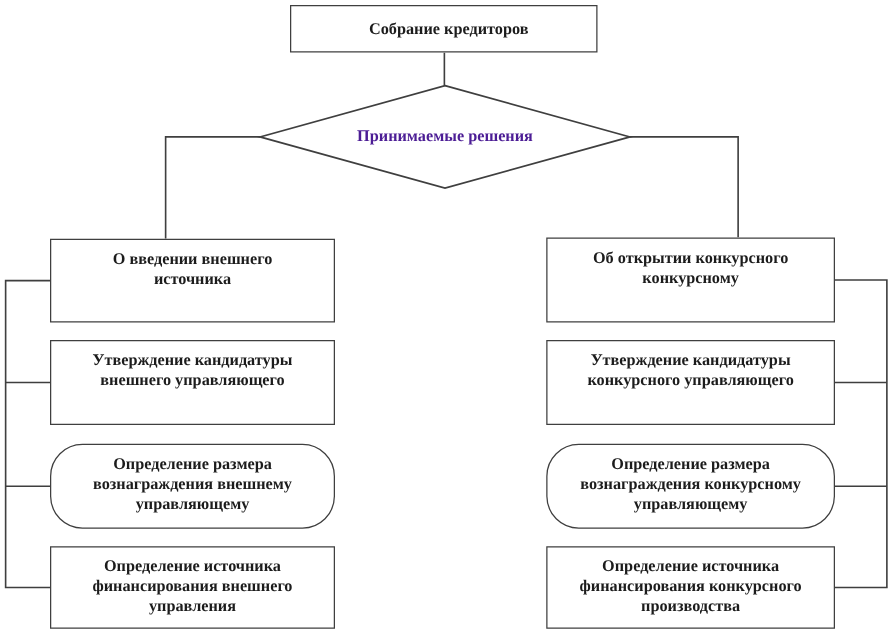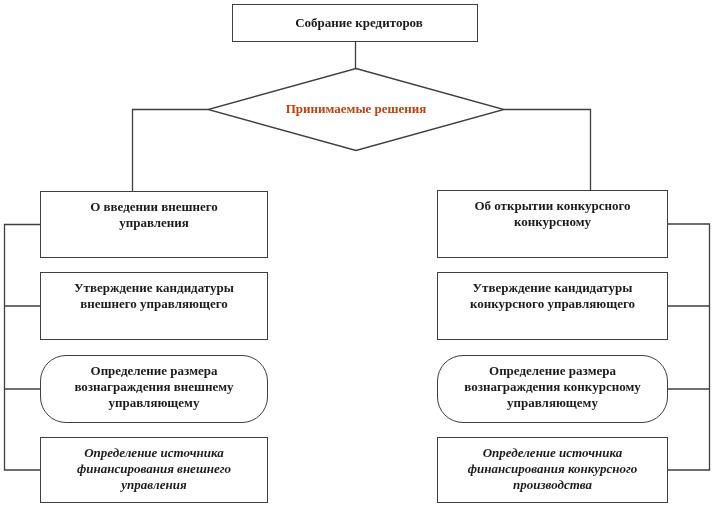--- a/index.html
+++ b/index.html
@@ -20,25 +20,25 @@
     text-align:center;white-space:pre-line;
   }
   .nbox.vcenter{align-items:center;padding-top:0;}
   .top-box   {left:232px;top:4px;  width:246px;height:38px;padding-left:12px;}
   .lbox      {left:40px;           width:228px;}
   .rbox      {left:437px;          width:231px;}
   .row-head-l{top:191px;height:67px;}
   .row-head-r{top:190px;height:68px;}
   .row1{top:272px;height:68px;}
   .row2{top:355px;height:68px;border-radius:26px;}
-  .row3{top:437px;height:66px;font-style:italic;}
+  .row3{top:437px;height:66px;}
   .diamond-label{
     position:absolute;z-index:3;left:208px;top:101px;width:296px;
     text-align:center;font-weight:bold;font-size:13px;line-height:16px;
-    color:#c2410c;background:transparent;
+    color:#4c1d95;background:transparent;
   }
 </style>
 </head>
 <body>
 
 <div class="canvas">
 
   <svg class="wires" width="712" height="506" viewBox="0 0 712 506">
 
     <path d="M355.5 42 L355.5 68.5"></path>
@@ -56,21 +56,21 @@
     <path d="M668 224 L709.5 224 L709.5 470 L668 470"></path>
     <path d="M709.5 306 L668 306"></path>
     <path d="M709.5 389 L668 389"></path>
   </svg>
 
   <div class="nbox top-box vcenter">Собрание кредиторов</div>
 
   <div class="diamond-label">Принимаемые решения</div>
 
   <div class="nbox lbox row-head-l">О введении внешнего
-управления</div>
+источника</div>
   <div class="nbox lbox row1">Утверждение кандидатуры
 внешнего управляющего</div>
   <div class="nbox lbox row2">Определение размера
 вознаграждения внешнему
 управляющему</div>
   <div class="nbox lbox row3">Определение источника
 финансирования внешнего
 управления</div>
 
   <div class="nbox rbox row-head-r">Об открытии конкурсного

